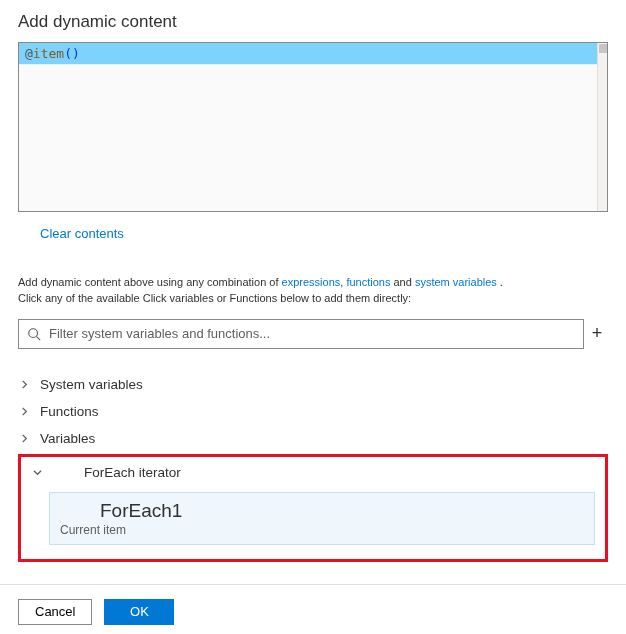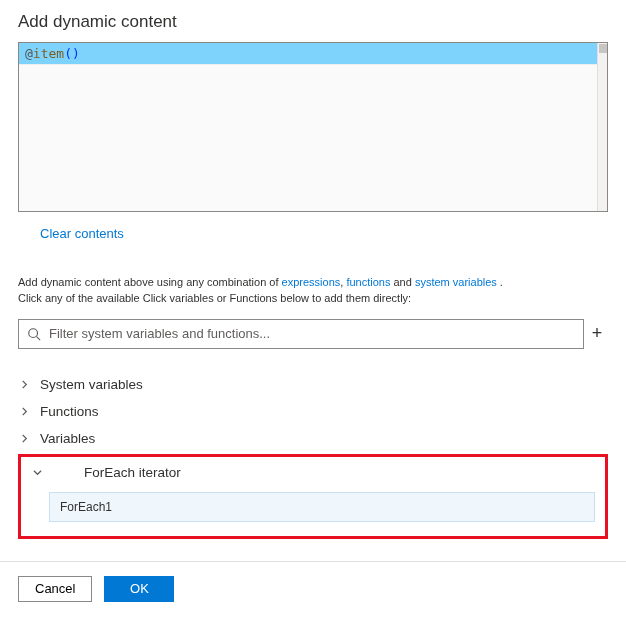--- a/index.html
+++ b/index.html
@@ -119,21 +119,21 @@
     margin-top: 2px;
     padding: 6px 10px 14px 10px;
   }
   .item-card {
     margin: 6px 0 0 18px;
     border: 1px solid #c7e0f4;
     background: #eff6fc;
     padding: 7px 10px;
     cursor: pointer;
   }
-  .item-card .name { font-size: 12px; color: #323130; }
+  .item-card .name { font-size: 19px; color: #323130; margin-left: 40px; }
   .item-card .sub  { font-size: 12px; color: #605e5c; margin-top: 1px; }
   .footer-rule {
     border-top: 1px solid #e1dfdd;
     margin: 22px 0 0 0;
   }
   .footer {
     padding: 14px 18px;
     display: flex;
     gap: 12px;
   }
@@ -217,20 +217,21 @@
       <div class="cat-row" style="padding-top:2px;gap:41px;">
         <span class="chev">
           <svg width="9" height="9" viewBox="0 0 10 10" fill="none" stroke="#605e5c" stroke-width="1.4">
               <polyline points="1,3 5,7 9,3"></polyline>
             </svg>
         </span>
         <span>ForEach iterator</span>
       </div>
       <div class="item-card">
         <div class="name">ForEach1</div>
+        <div class="sub">Current item</div>
       </div>
     </div>
   </div>
 </div>
 
 <div class="footer-rule"></div>
 <div class="footer">
   <button class="btn">Cancel</button>
   <button class="btn primary">OK</button>
 </div>

